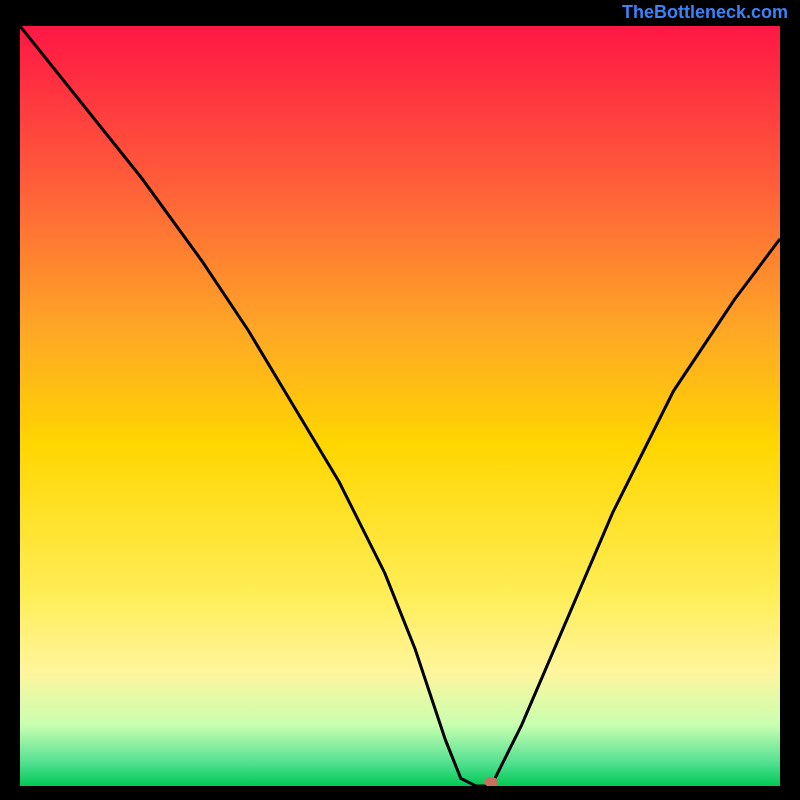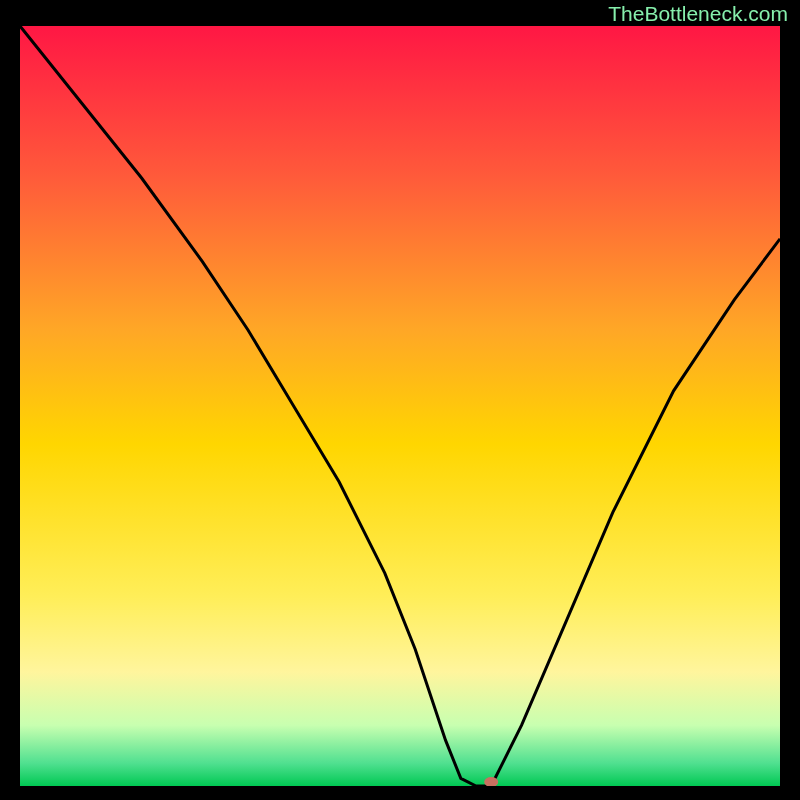--- a/index.html
+++ b/index.html
@@ -14,23 +14,23 @@
   .canvas {
     position: relative;
     width: 800px;
     height: 800px;
     background: #000;
   }
   .watermark {
     position: absolute;
     top: 2px;
     right: 12px;
-    color: #86efac;
-    font-size: 21px;
-    font-weight: 400;
+    color: #3b82f6;
+    font-size: 18px;
+    font-weight: 700;
     z-index: 10;
   }
   .plot-area {
     position: absolute;
     left: 20px;
     top: 26px;
     width: 760px;
     height: 760px;
     background: #000;
   }

